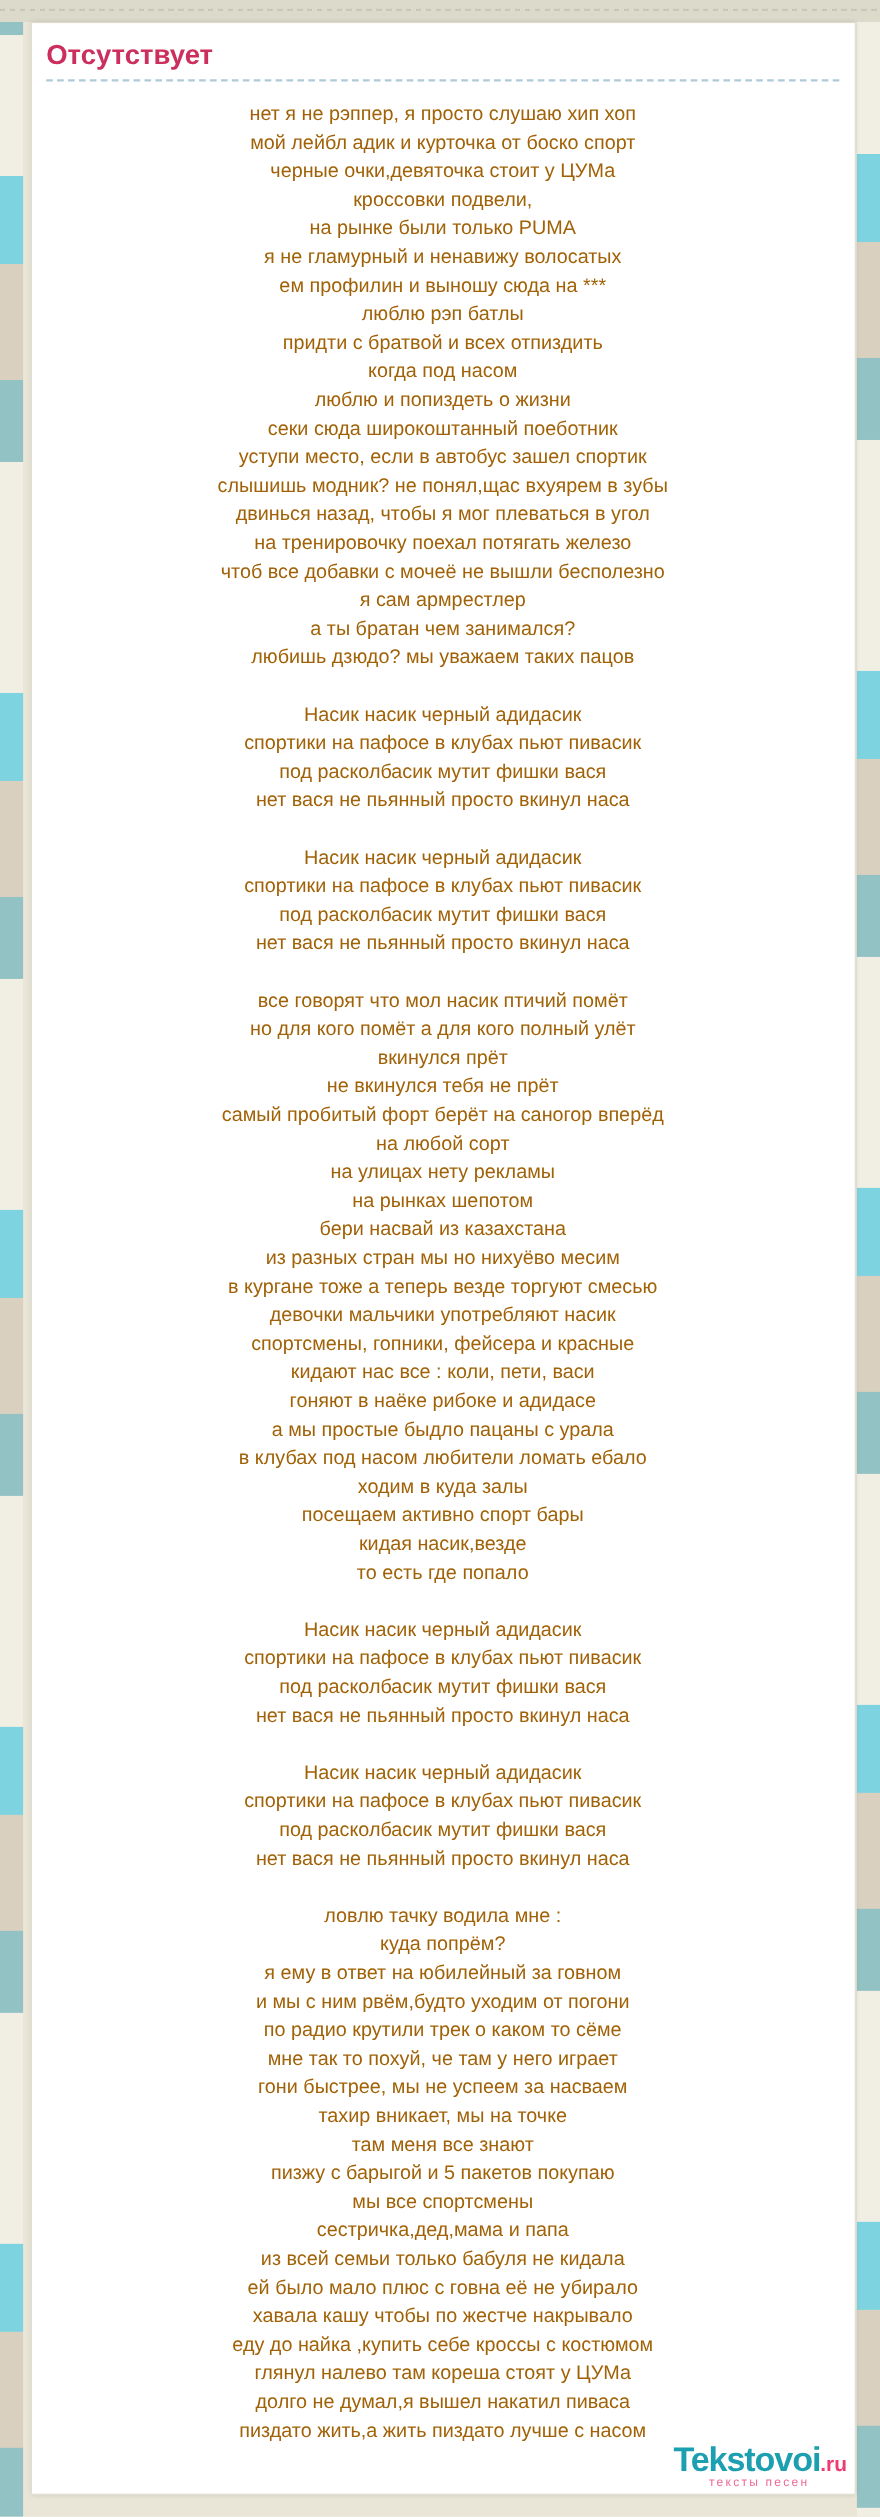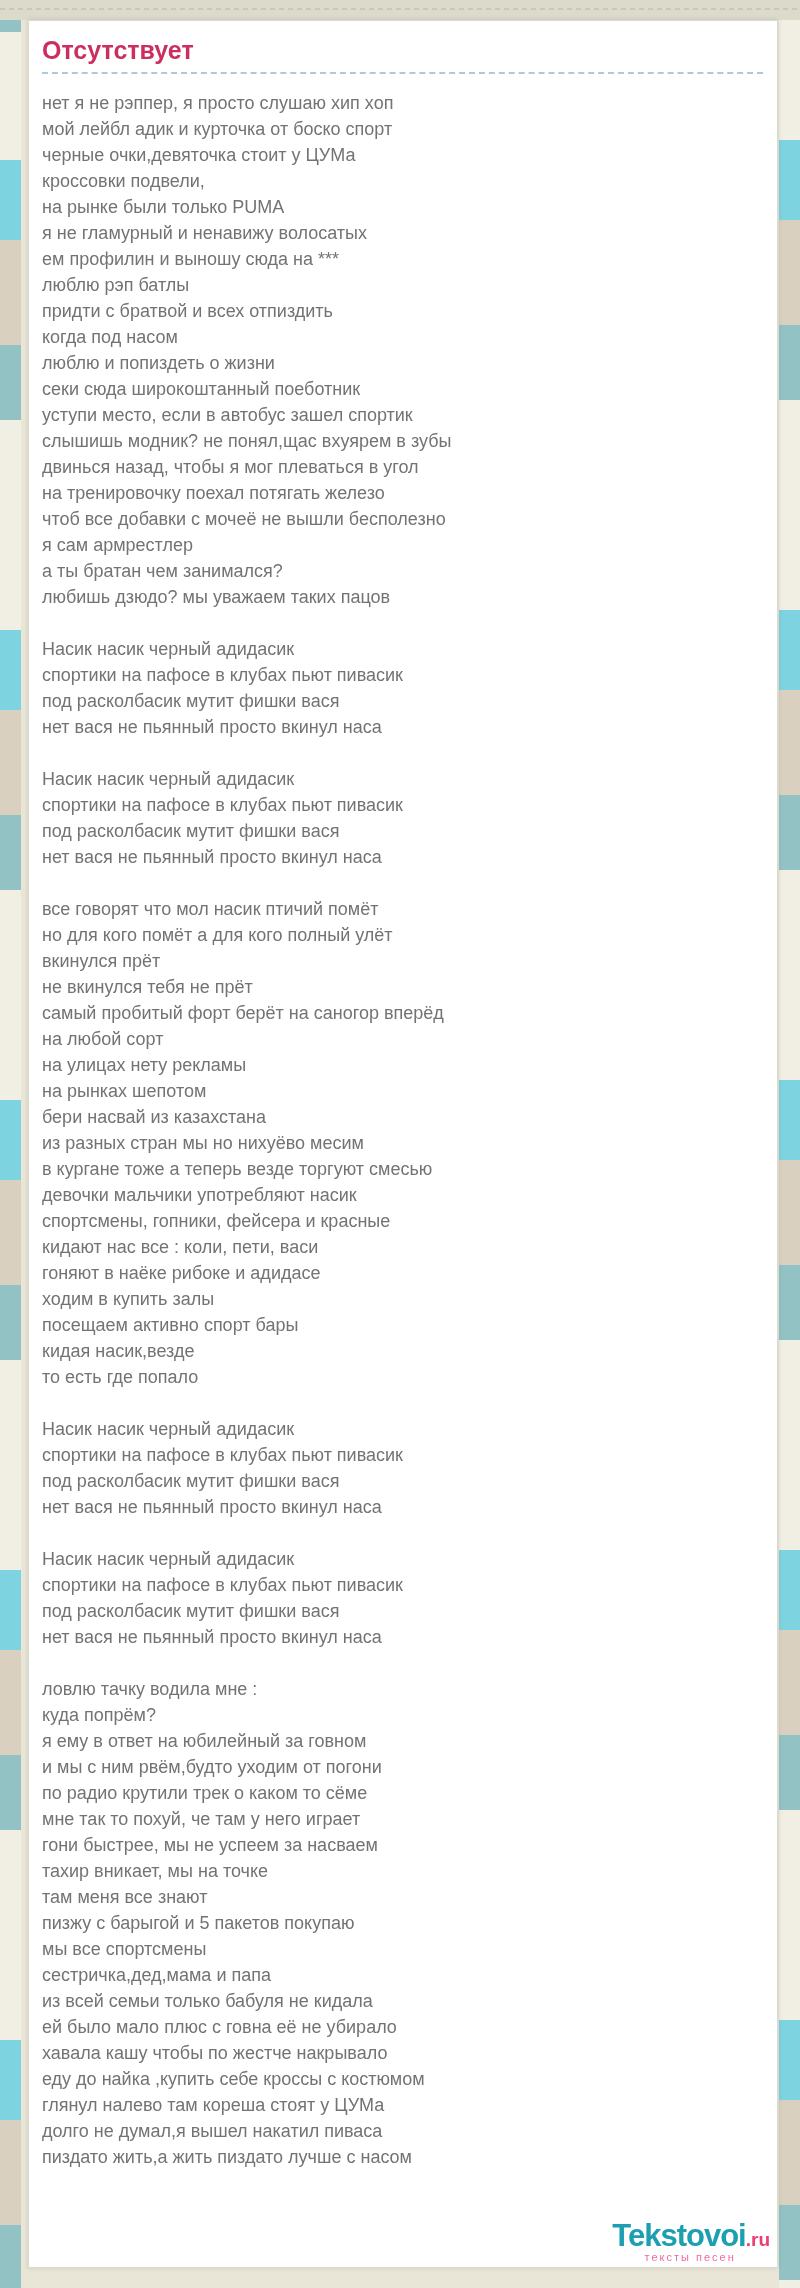--- a/index.html
+++ b/index.html
@@ -34,21 +34,21 @@
     color:#cc2f5e;font-size:25px;font-weight:bold;line-height:30px;margin:0;
   }
   .artist-line{
     font-size:16px;line-height:22px;color:#3c3c3c;margin-top:1px;
   }
   .artist-link{color:#64b4c4;text-decoration:none;cursor:pointer;}
   .separator{
     border-bottom:2px dashed #aecad9;margin-top:7px;height:0;
   }
   .lyrics{
-    margin-top:16px;color:#737373;font-size:18px;line-height:26px;
+    margin-top:16px;color:#a16207;font-size:18px;line-height:26px;text-align:center;
   }
   .stanza{margin:0 0 26px 0;}
   .line{min-height:26px;white-space:pre-wrap;}
   
   .logo{
     position:absolute;right:7px;bottom:4px;text-align:center;cursor:pointer;
   }
   .logo-main{
     color:#1d9fb2;font-size:31px;font-weight:bold;letter-spacing:-1px;
   }
@@ -118,21 +118,23 @@
         <div class="line">на любой сорт</div>
         <div class="line">на улицах нету рекламы</div>
         <div class="line">на рынках шепотом</div>
         <div class="line">бери насвай из казахстана</div>
         <div class="line">из разных стран мы но нихуёво месим</div>
         <div class="line">в кургане тоже а теперь везде торгуют смесью</div>
         <div class="line">девочки мальчики употребляют насик</div>
         <div class="line">спортсмены, гопники, фейсера и красные</div>
         <div class="line">кидают нас все : коли, пети, васи</div>
         <div class="line">гоняют в наёке рибоке и адидасе</div>
-        <div class="line">ходим в купить залы</div>
+        <div class="line">а мы простые быдло пацаны с урала</div>
+        <div class="line">в клубах под насом любители ломать ебало</div>
+        <div class="line">ходим в куда залы</div>
         <div class="line">посещаем активно спорт бары</div>
         <div class="line">кидая насик,везде</div>
         <div class="line">то есть где попало</div>
       </div>
       <div class="stanza">
         <div class="line">Насик насик черный адидасик</div>
         <div class="line">спортики на пафосе в клубах пьют пивасик</div>
         <div class="line">под расколбасик мутит фишки вася</div>
         <div class="line">нет вася не пьянный просто вкинул наса</div>
       </div>

